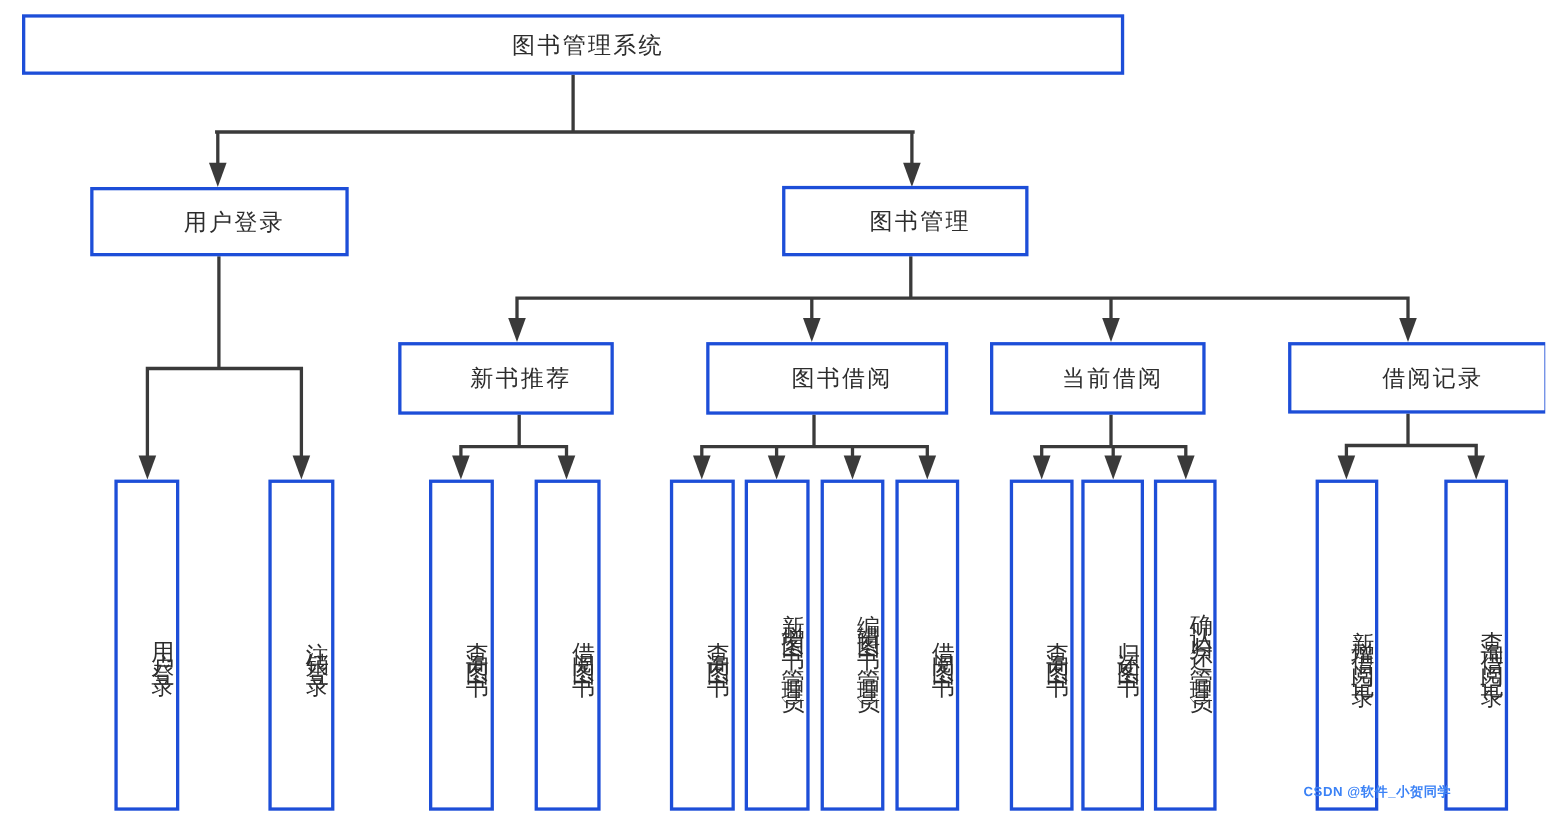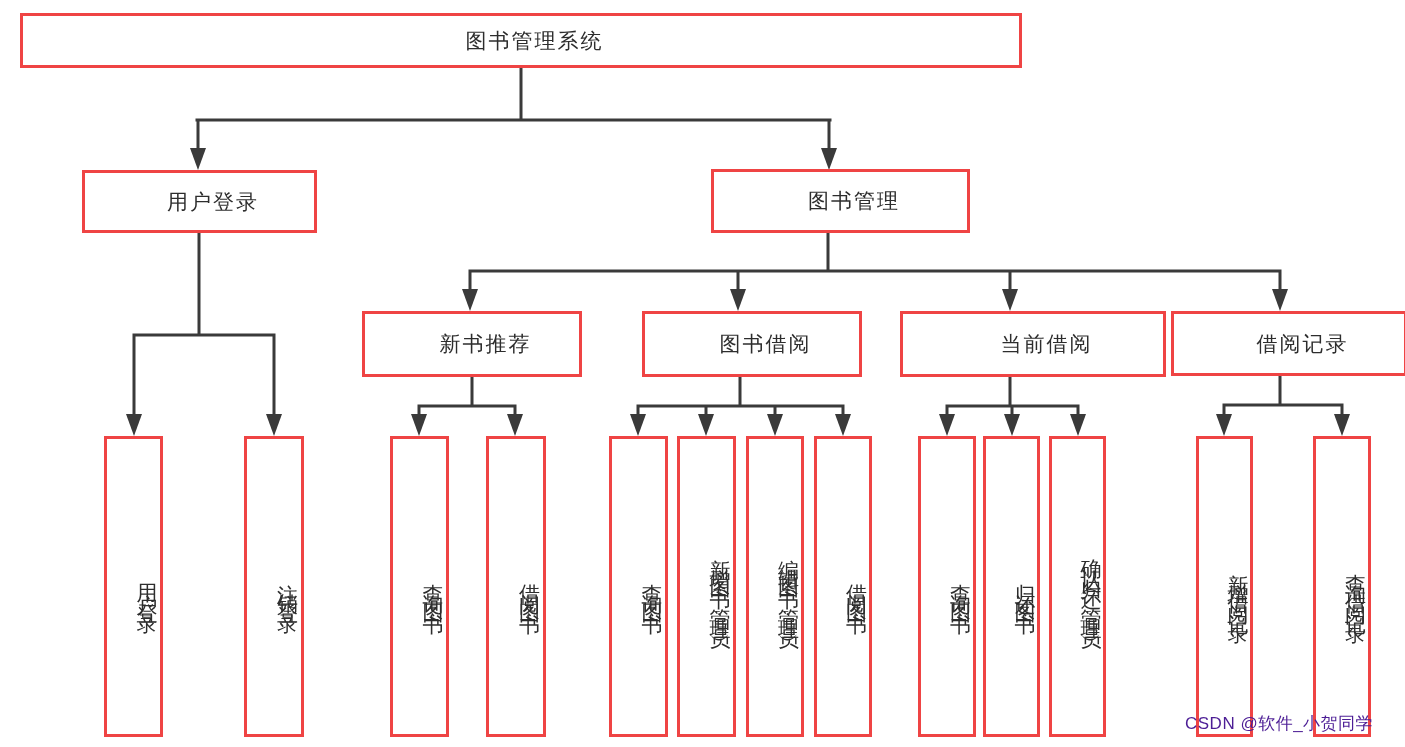--- a/index.html
+++ b/index.html
@@ -18,21 +18,21 @@
   #connector-layer {
     position: absolute;
     left: 0; top: 0;
     width: 1405px;
     height: 747px;
     pointer-events: none;
   }
   .box {
     position: absolute;
     box-sizing: border-box;
-    border: 3px solid #ef4444;
+    border: 3px solid #1d4ed8;
     background: #ffffff;
     display: flex;
     align-items: center;
     justify-content: center;
     padding-left: 27px;
   }
   .box span {
     font-size: 21px;
     color: #2d2d2d;
     letter-spacing: 2px;
@@ -46,25 +46,26 @@
   }
   .leaf {
     top: 436px;
     height: 301px;
   }
   #watermark {
     position: absolute;
     left: 1185px;
     top: 712px;
     width: 218px;
-    font-size: 17px;
-    color: #4c1d95;
+    font-size: 12px;
+    color: #3b82f6;
     white-space: nowrap;
     z-index: 5;
     letter-spacing: 0.5px;
+    font-weight: bold;
   }
 </style>
 </head>
 <body>
 
 <div id="stage">
 
   <svg id="connector-layer" viewBox="0 0 1405 747" xmlns="http://www.w3.org/2000/svg">
     <g stroke="#3a3a3a" stroke-width="3" fill="none" stroke-linecap="square">
       <path d="M521 68 V120 M197 120 H830 M198 120 V150 M829 120 V150"></path>
@@ -98,31 +99,31 @@
     </g>
   </svg>
 
   <div class="box" style="left:20px;top:13px;width:1002px;height:55px">
     <span>图书管理系统</span>
   </div>
 
   <div class="box" style="left:82px;top:170px;width:235px;height:63px">
     <span>用户登录</span>
   </div>
-  <div class="box" style="left:711px;top:169px;width:259px;height:64px">
+  <div class="box" style="left:711px;top:169px;width:224px;height:64px">
     <span>图书管理</span>
   </div>
 
-  <div class="box" style="left:362px;top:311px;width:220px;height:66px">
+  <div class="box" style="left:362px;top:311px;width:196px;height:66px">
     <span>新书推荐</span>
   </div>
   <div class="box" style="left:642px;top:311px;width:220px;height:66px">
     <span>图书借阅</span>
   </div>
-  <div class="box" style="left:900px;top:311px;width:266px;height:66px">
+  <div class="box" style="left:900px;top:311px;width:196px;height:66px">
     <span>当前借阅</span>
   </div>
   <div class="box" style="left:1171px;top:311px;width:236px;height:65px">
     <span>借阅记录</span>
   </div>
 
   <div class="box v leaf" style="left:104px;width:59px">
     <span>用户登录</span>
   </div>
   <div class="box v leaf" style="left:244px;width:60px">

